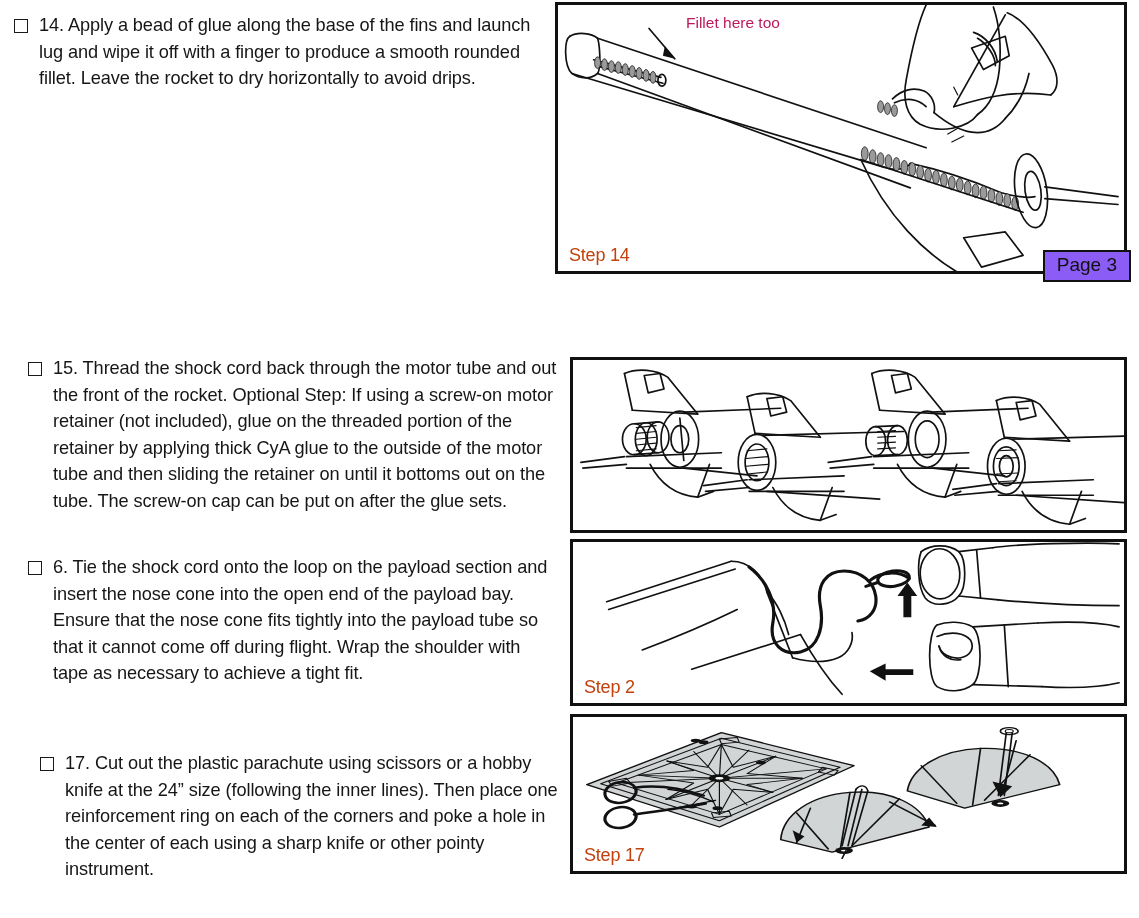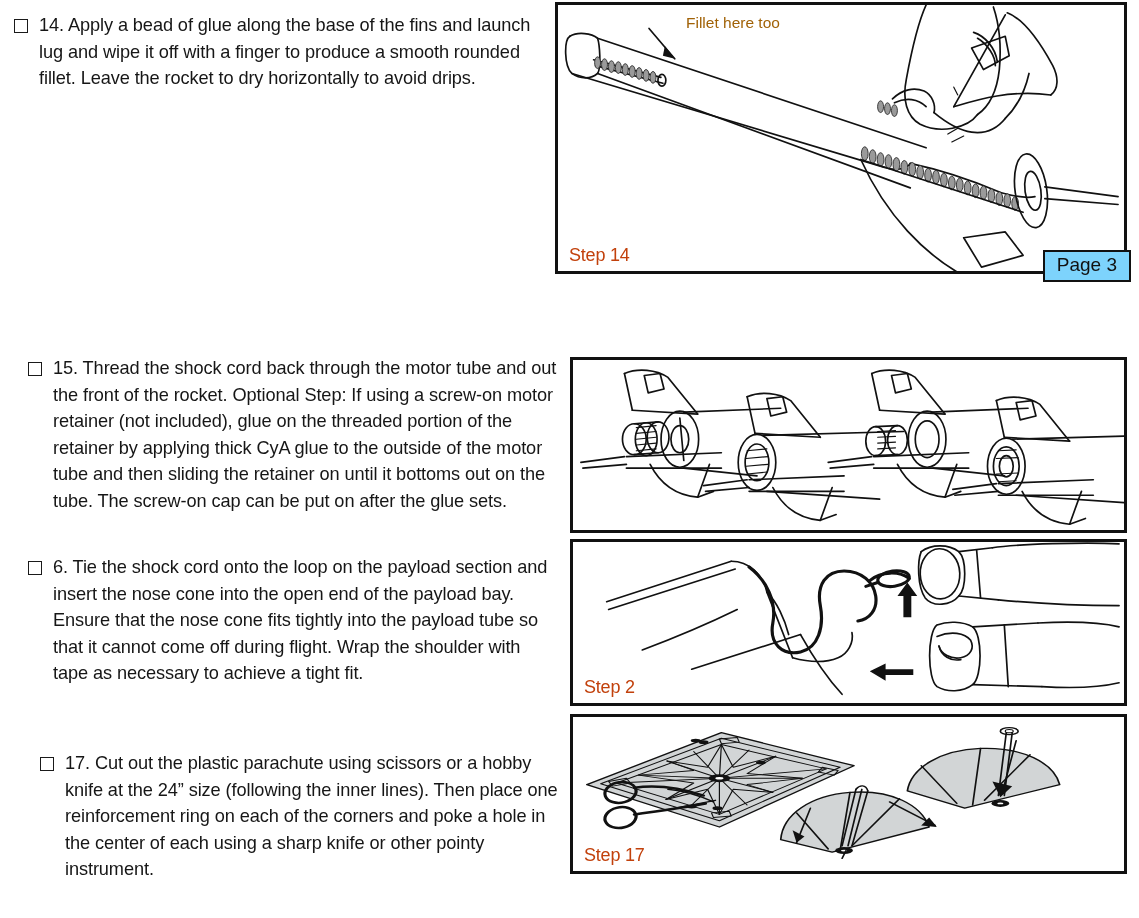--- a/index.html
+++ b/index.html
@@ -61,21 +61,21 @@
     color: #c2410c;
     letter-spacing: -0.2px;
     white-space: nowrap;
     z-index: 5;
   }
   .page-badge {
     position: absolute;
     right: -7px;
     bottom: -11px;
     border: 2.4px solid #111111;
-    background: #7dd3fc;
+    background: #8b5cf6;
     padding: 2px 12px 4px 12px;
     font-size: 19px;
     color: #111111;
     z-index: 6;
     white-space: nowrap;
   }
 
   
   .ln  { fill: none; stroke: #111111; stroke-width: 1.7; stroke-linecap: round; stroke-linejoin: round; }
   .ln-t{ fill: none; stroke: #111111; stroke-width: 1.2; stroke-linecap: round; stroke-linejoin: round; }
@@ -176,21 +176,21 @@
       <path class="ln" d="M420,28 C432,32 442,44 444,58"></path>
       <path class="ln" d="M424,34 C434,40 442,52 442,62"></path>
       <path class="ln-t" d="M400,84 L404,92"></path>
       <path class="ln-t" d="M394,132 L404,126"></path>
       <path class="ln-t" d="M398,140 L410,134"></path>
       <path class="ln" d="M380,110 C392,120 404,128 418,130 C432,132 444,126 452,116"></path>
       <path class="ln" d="M452,116 C464,104 472,88 476,70"></path>
     </svg>
   </div>
   <div class="panel-label">Step 14</div>
-  <div style="position:absolute; left:128px; top:9px; font-size:15.5px; color:#a16207;">Fillet here too</div>
+  <div style="position:absolute; left:128px; top:9px; font-size:15.5px; color:#be185d;">Fillet here too</div>
   <div class="page-badge">Page 3</div>
 </div>
 
 <div class="step-text" style="left:28px; top:355px; width:532px;">
   <div class="checkbox"></div>
   <div class="step-body"><span>15. Thread the shock cord back through the motor tube and out the front of the rocket. </span><b>Optional Step:</b><span> If using a screw-on motor retainer (not included), glue on the threaded portion of the retainer by applying thick CyA glue to the outside of the motor tube and then sliding the retainer on until it bottoms out on the tube. The screw-on cap can be put on after the glue sets.</span></div>
 </div>
 
 <div class="panel" style="left:570px; top:357px; width:557px; height:176px;">
   <div class="panel-canvas">

